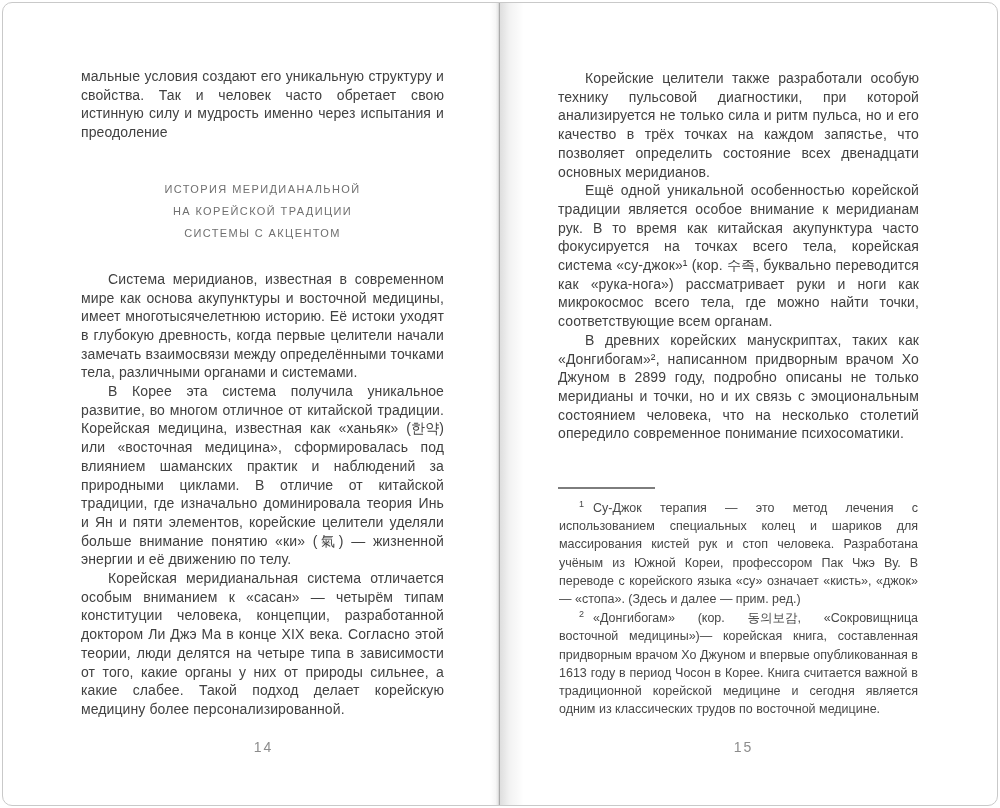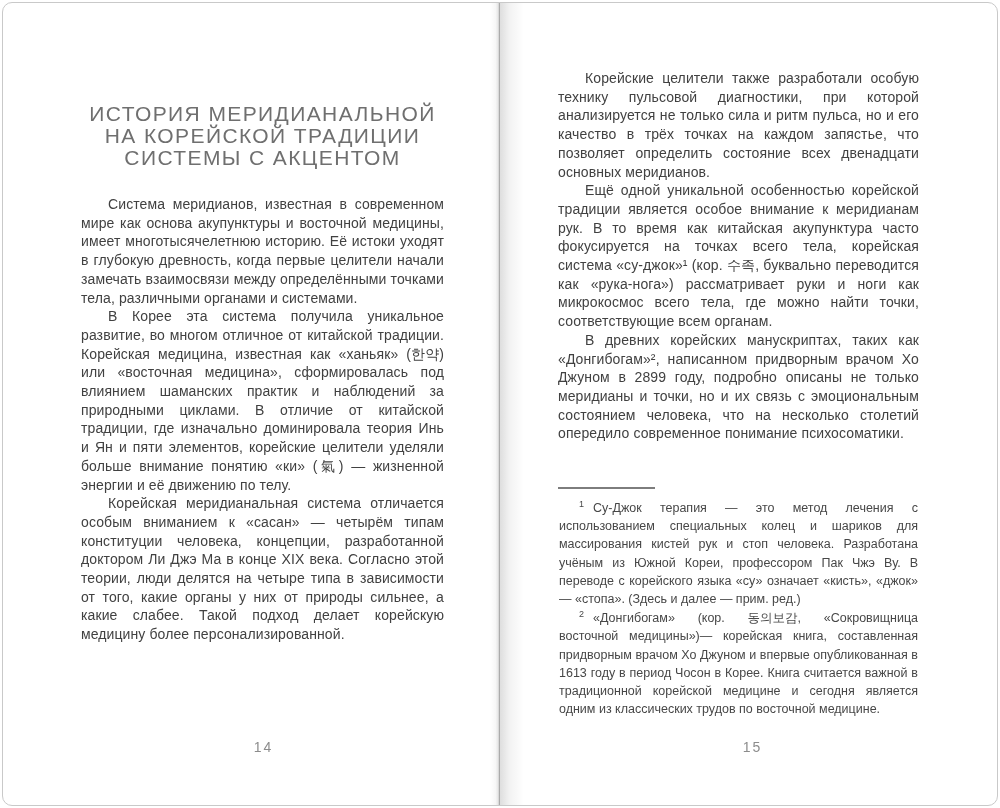--- a/index.html
+++ b/index.html
@@ -50,21 +50,21 @@
     line-height: 18.7px;
     text-align: justify;
     text-indent: 27px;
     color: #414141;
     letter-spacing: 0.1px;
   }
   .para.no-indent { text-indent: 0; }
 
   .chapter-heading {
     margin: 36px 0 26px 0;
-    font-size: 21px;
+    font-size: 11px;
     line-height: 22px;
     font-weight: 400;
     letter-spacing: 1.4px;
     text-align: center;
     color: #6f6f6f;
   }
   .chapter-heading span { display: block; }
 
   .footnotes { margin-top: 44px; }
   .fn-divider {
@@ -91,28 +91,29 @@
 
   .page-number {
     position: absolute;
     bottom: 50px;
     text-align: center;
     font-size: 14px;
     letter-spacing: 2px;
     color: #8c8c8c;
   }
   .page-number.left  { left: 78px; width: 365px; }
-  .page-number.right { left: 71px; width: 363px; }
+  .page-number.right { left: 62px; width: 363px; }
 </style>
 </head>
 <body>
 
 <div class="spread">
 
   <div class="page page-left">
+    <p class="para no-indent">мальные условия создают его уникальную структуру и свойства. Так и человек часто обретает свою истинную силу и мудрость именно через испытания и преодоление</p>
 
     <h1 class="chapter-heading">
       <span>ИСТОРИЯ МЕРИДИАНАЛЬНОЙ</span>
       <span>НА КОРЕЙСКОЙ ТРАДИЦИИ</span>
       <span>СИСТЕМЫ С АКЦЕНТОМ</span>
     </h1>
 
     <p class="para">Система меридианов, известная в современном мире как основа акупунктуры и восточной медицины, имеет многотысячелетнюю историю. Её истоки уходят в глубокую древность, когда первые целители начали замечать взаимосвязи между определёнными точками тела, различными органами и системами.</p>
     <p class="para">В Корее эта система получила уникальное развитие, во многом отличное от китайской традиции. Корейская медицина, известная как «ханьяк» (한약) или «восточная медицина», сформировалась под влиянием шаманских практик и наблюдений за природными циклами. В отличие от китайской традиции, где изначально доминировала теория Инь и Ян и пяти элементов, корейские целители уделяли больше внимание понятию «ки» (氣) — жизненной энергии и её движению по телу.</p>
     <p class="para">Корейская меридианальная система отличается особым вниманием к «сасан» — четырём типам конституции человека, концепции, разработанной доктором Ли Джэ Ма в конце XIX века. Согласно этой теории, люди делятся на четыре типа в зависимости от того, какие органы у них от природы сильнее, а какие слабее. Такой подход делает корейскую медицину более персонализированной.</p>

